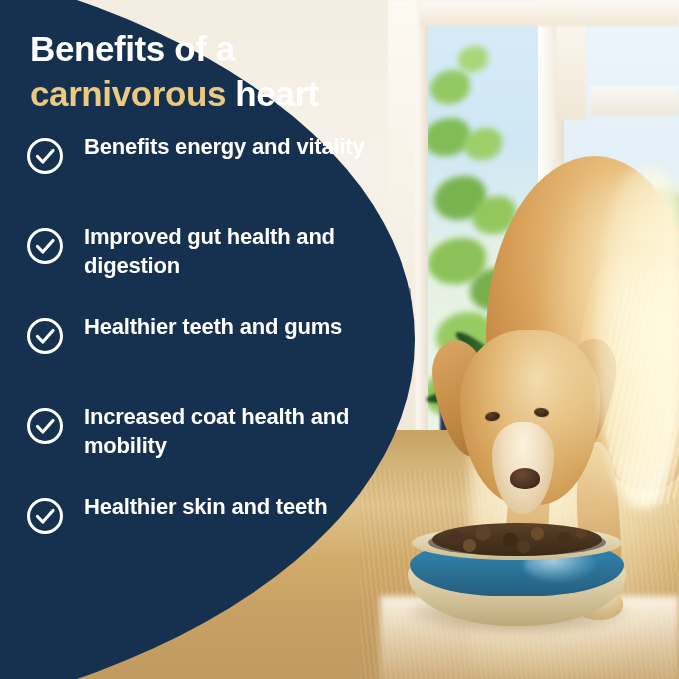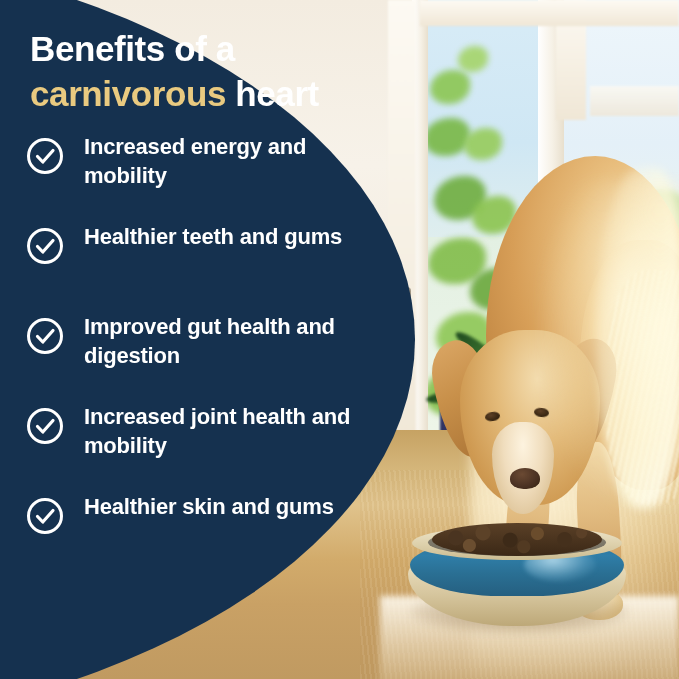--- a/index.html
+++ b/index.html
@@ -420,60 +420,60 @@
 
     <div class="benefits">
 
       <div class="benefit">
         <span class="check-icon">
           <svg width="38" height="38" viewBox="0 0 38 38">
             <circle cx="19" cy="19" r="16.5" fill="none" stroke="#ffffff" stroke-width="3"></circle>
             <path d="M11.5 19.5 L16.8 25 L27 13.5" fill="none" stroke="#ffffff" stroke-width="3.2" stroke-linecap="round" stroke-linejoin="round"></path>
           </svg>
         </span>
-        <div class="benefit-text">Increased energy and mobility</div>
+        <div class="benefit-text">Benefits energy and vitality</div>
+      </div>
+
+      <div class="benefit">
+        <span class="check-icon">
+          <svg width="38" height="38" viewBox="0 0 38 38">
+            <circle cx="19" cy="19" r="16.5" fill="none" stroke="#ffffff" stroke-width="3"></circle>
+            <path d="M11.5 19.5 L16.8 25 L27 13.5" fill="none" stroke="#ffffff" stroke-width="3.2" stroke-linecap="round" stroke-linejoin="round"></path>
+          </svg>
+        </span>
+        <div class="benefit-text">Improved gut health and digestion</div>
       </div>
 
       <div class="benefit">
         <span class="check-icon">
           <svg width="38" height="38" viewBox="0 0 38 38">
             <circle cx="19" cy="19" r="16.5" fill="none" stroke="#ffffff" stroke-width="3"></circle>
             <path d="M11.5 19.5 L16.8 25 L27 13.5" fill="none" stroke="#ffffff" stroke-width="3.2" stroke-linecap="round" stroke-linejoin="round"></path>
           </svg>
         </span>
         <div class="benefit-text">Healthier teeth and gums</div>
       </div>
 
+
       <div class="benefit">
         <span class="check-icon">
           <svg width="38" height="38" viewBox="0 0 38 38">
             <circle cx="19" cy="19" r="16.5" fill="none" stroke="#ffffff" stroke-width="3"></circle>
             <path d="M11.5 19.5 L16.8 25 L27 13.5" fill="none" stroke="#ffffff" stroke-width="3.2" stroke-linecap="round" stroke-linejoin="round"></path>
           </svg>
         </span>
-        <div class="benefit-text">Improved gut health and digestion</div>
+        <div class="benefit-text">Increased coat health and mobility</div>
       </div>
-
 
       <div class="benefit">
         <span class="check-icon">
           <svg width="38" height="38" viewBox="0 0 38 38">
             <circle cx="19" cy="19" r="16.5" fill="none" stroke="#ffffff" stroke-width="3"></circle>
             <path d="M11.5 19.5 L16.8 25 L27 13.5" fill="none" stroke="#ffffff" stroke-width="3.2" stroke-linecap="round" stroke-linejoin="round"></path>
           </svg>
         </span>
-        <div class="benefit-text">Increased joint health and mobility</div>
+        <div class="benefit-text">Healthier skin and teeth</div>
       </div>
 
-      <div class="benefit">
-        <span class="check-icon">
-          <svg width="38" height="38" viewBox="0 0 38 38">
-            <circle cx="19" cy="19" r="16.5" fill="none" stroke="#ffffff" stroke-width="3"></circle>
-            <path d="M11.5 19.5 L16.8 25 L27 13.5" fill="none" stroke="#ffffff" stroke-width="3.2" stroke-linecap="round" stroke-linejoin="round"></path>
-          </svg>
-        </span>
-        <div class="benefit-text">Healthier skin and gums</div>
-      </div>
-
     </div>
   </div>
 
 </div>
 
 </body></html>

